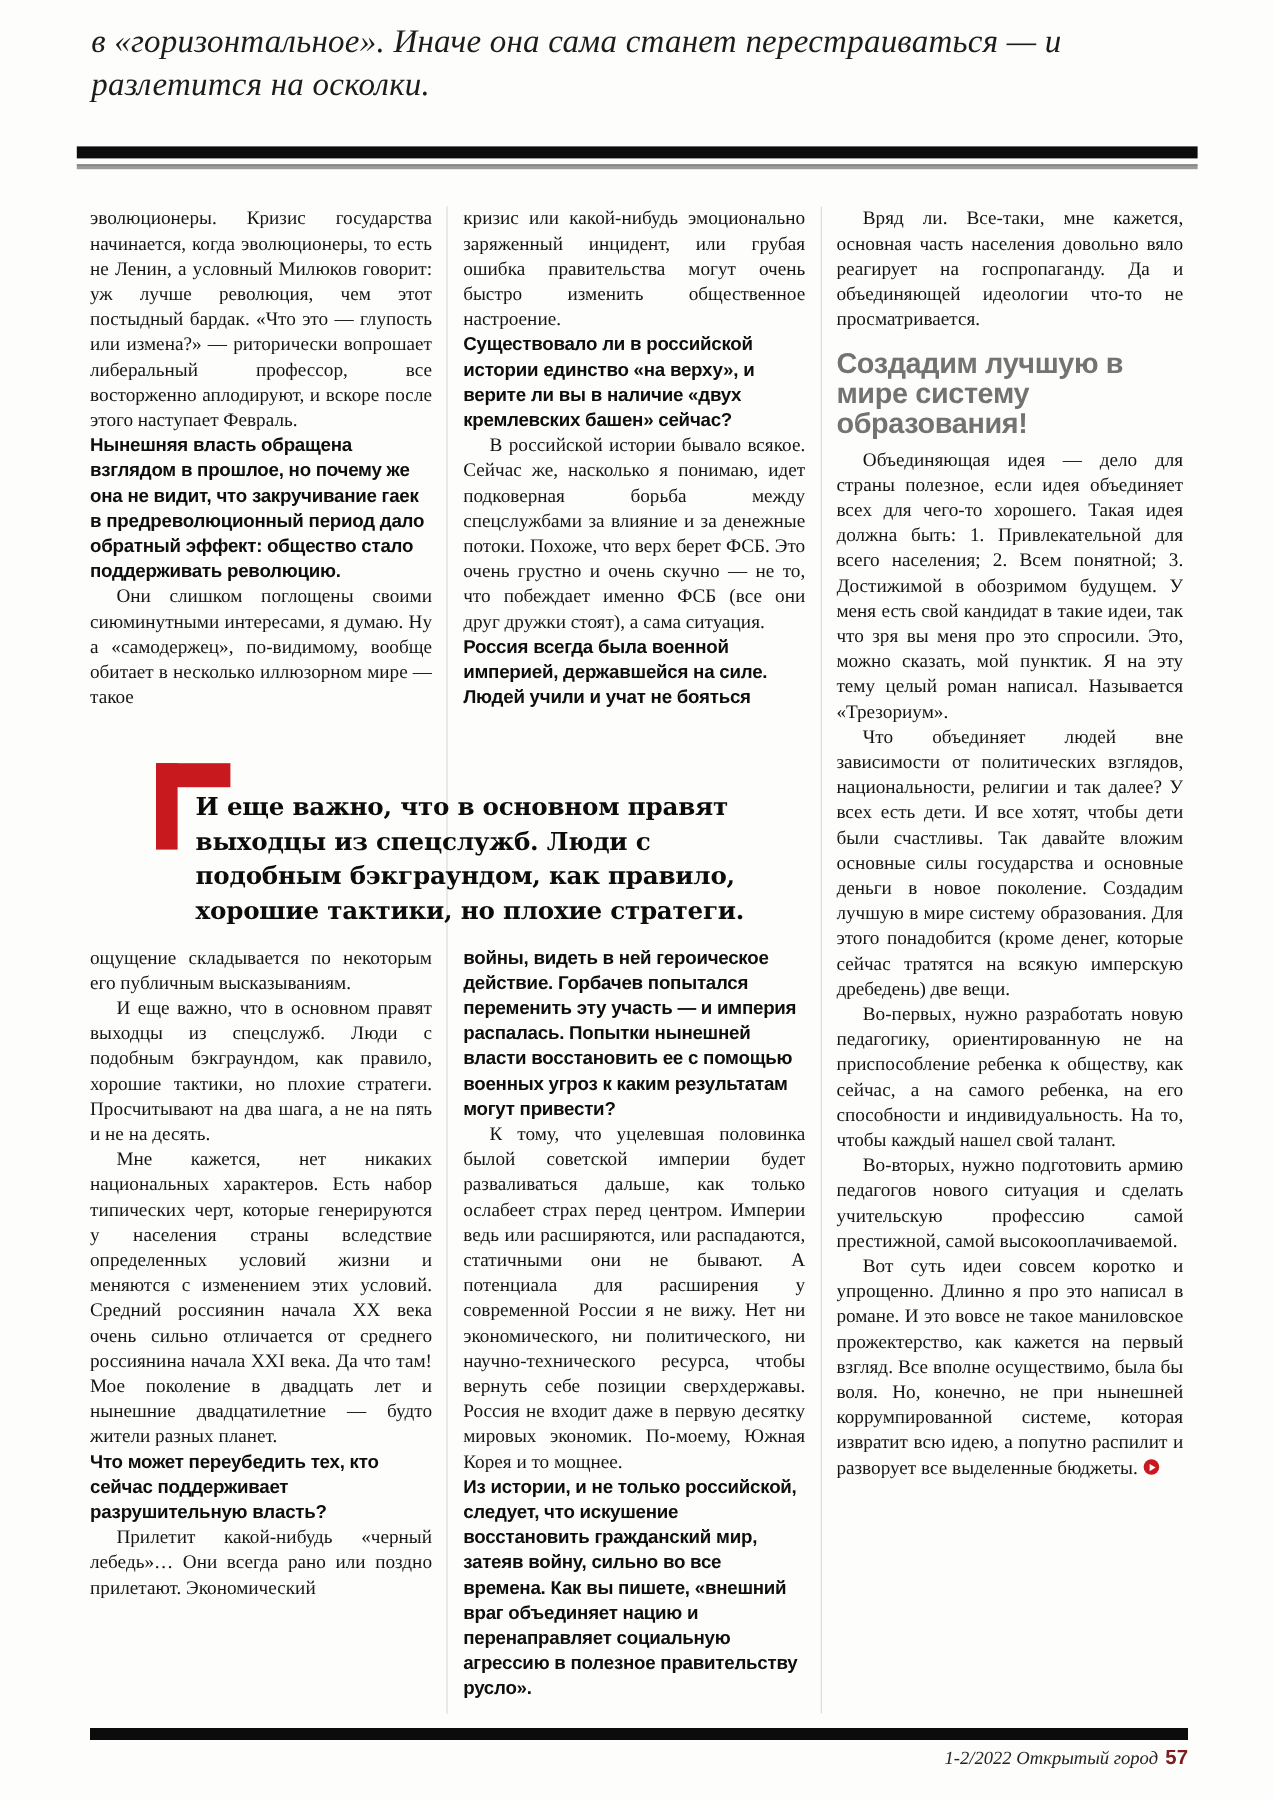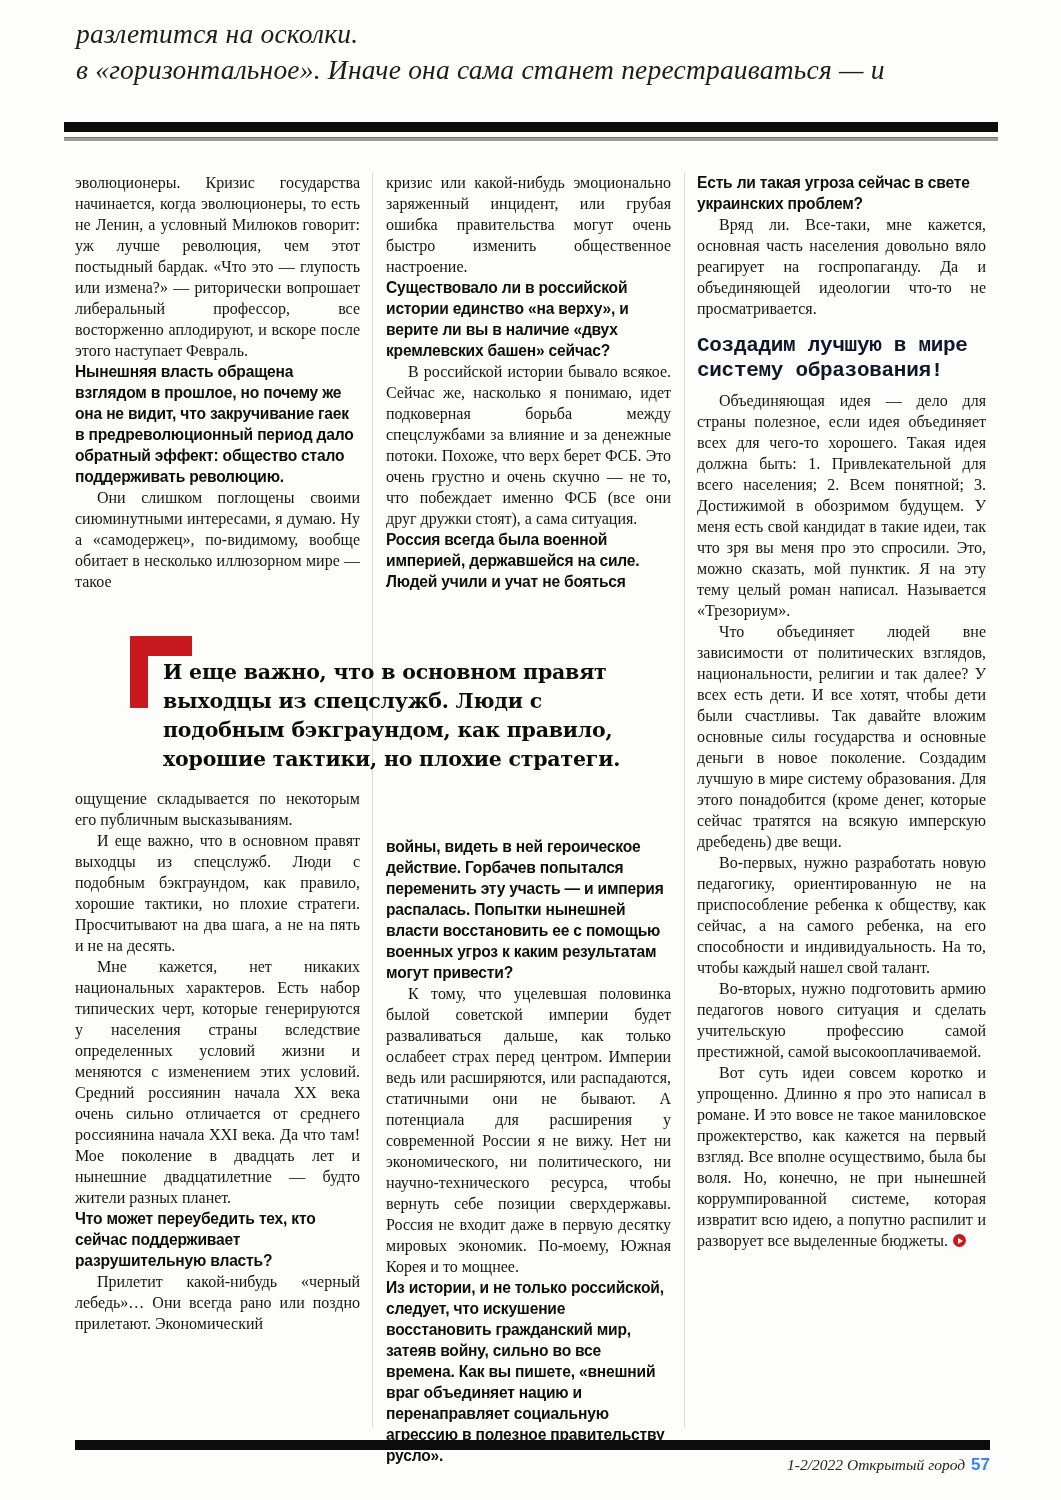--- a/index.html
+++ b/index.html
@@ -29,32 +29,32 @@
   
   .col{
     position:absolute;width:285px;
     font-size:16px;line-height:21px;
     text-align:justify;overflow:hidden;
   }
   .col1-top{left:75px;top:172px;height:452px;}
   .col2-top{left:386px;top:172px;height:452px;}
   .col3{left:697px;top:172px;width:289px;height:1240px;}
   .col1-bot{left:75px;top:788px;height:645px;}
-  .col2-bot{left:386px;top:788px;height:645px;margin-top:48px;}
+  .col2-bot{left:386px;top:788px;height:645px;}
   p{margin:0;padding:0;}
   p.indent{text-indent:22px;}
   p.q{
     font-family:"Liberation Sans", sans-serif;
     font-weight:bold;font-size:15.6px;line-height:21px;
     letter-spacing:-0.2px;text-align:left;color:#0e0e0e;
   }
   p.sec-head{
-    font-family:Liberation Mono, monospace;
-    font-weight:bold;font-size:21px;line-height:25px;
-    letter-spacing:-0.3px;text-align:left;color:#0f172a;
+    font-family:Liberation Sans, sans-serif;
+    font-weight:bold;font-size:24px;line-height:25px;
+    letter-spacing:-0.3px;text-align:left;color:#737373;
     margin:14px 0 7px 0;
   }
   
   .pullquote{position:absolute;left:75px;top:632px;width:585px;height:150px;}
   .pq-mark{
     position:absolute;left:55px;top:4px;
     width:44px;height:52px;
     border-left:18px solid var(--accent,#c8191f);
     border-top:20px solid var(--accent,#c8191f);
   }
@@ -78,31 +78,31 @@
   }
   
   .footer{
     position:absolute;right:71px;top:1455px;
     font-size:15.5px;text-align:right;color:#222;
   }
   .footer-issue{font-style:italic;font-family:"Liberation Serif", serif;}
   .footer-page{
     font-style:normal;font-weight:bold;
     font-family:"Liberation Sans", sans-serif;
-    font-size:17px;margin-left:6px;color:#3b82f6;
+    font-size:17px;margin-left:6px;color:#7f1d1d;
   }
 </style>
 </head>
 <body>
 
 <div class="page">
 
   <div class="headline">
+    <div>в «горизонтальное». Иначе она сама станет перестраиваться — и</div>
     <div>разлетится на осколки.</div>
-    <div>в «горизонтальное». Иначе она сама станет перестраиваться — и</div>
   </div>
 
   <div class="rule-top-black"></div>
   <div class="rule-top-gray"></div>
 
   <div class="vsep vsep1"></div>
   <div class="vsep vsep2"></div>
 
   <div class="col col2-top">
     <p class="body">кризис или какой-нибудь эмоционально заряженный инцидент, или грубая ошибка правительства могут очень быстро изменить общественное настроение.</p>
@@ -130,21 +130,20 @@
     <p class="indent">Прилетит какой-нибудь «черный лебедь»… Они всегда рано или поздно прилетают. Экономический</p>
   </div>
 
   <div class="col col2-bot">
     <p class="q">войны, видеть в ней героическое действие. Горбачев попытался переменить эту участь — и империя распалась. Попытки нынешней власти восстановить ее с помощью военных угроз к каким результатам могут привести?</p>
     <p class="indent">К тому, что уцелевшая половинка былой советской империи будет разваливаться дальше, как только ослабеет страх перед центром. Империи ведь или расширяются, или распадаются, статичными они не бывают. А потенциала для расширения у современной России я не вижу. Нет ни экономического, ни политического, ни научно-технического ресурса, чтобы вернуть себе позиции сверхдержавы. Россия не входит даже в первую десятку мировых экономик. По-моему, Южная Корея и то мощнее.</p>
     <p class="q">Из истории, и не только российской, следует, что искушение восстановить гражданский мир, затеяв войну, сильно во все времена. Как вы пишете, «внешний враг объединяет нацию и перенаправляет социальную агрессию в полезное правительству русло».</p>
   </div>
 
   <div class="col col3">
-    <p class="q">Есть ли такая угроза сейчас в свете украинских проблем?</p>
     <p class="indent">Вряд ли. Все-таки, мне кажется, основная часть населения довольно вяло реагирует на госпропаганду. Да и объединяющей идеологии что-то не просматривается.</p>
     <p class="sec-head">Создадим лучшую в мире систему образования!</p>
     <p class="indent">Объединяющая идея — дело для страны полезное, если идея объединяет всех для чего-то хорошего. Такая идея должна быть: 1. Привлекательной для всего населения; 2. Всем понятной; 3. Достижимой в обозримом будущем. У меня есть свой кандидат в такие идеи, так что зря вы меня про это спросили. Это, можно сказать, мой пунктик. Я на эту тему целый роман написал. Называется «Трезориум».</p>
     <p class="indent">Что объединяет людей вне зависимости от политических взглядов, национальности, религии и так далее? У всех есть дети. И все хотят, чтобы дети были счастливы. Так давайте вложим основные силы государства и основные деньги в новое поколение. Создадим лучшую в мире систему образования. Для этого понадобится (кроме денег, которые сейчас тратятся на всякую имперскую дребедень) две вещи.</p>
     <p class="indent">Во-первых, нужно разработать новую педагогику, ориентированную не на приспособление ребенка к обществу, как сейчас, а на самого ребенка, на его способности и индивидуальность. На то, чтобы каждый нашел свой талант.</p>
     <p class="indent">Во-вторых, нужно подготовить армию педагогов нового ситуация и сделать учительскую профессию самой престижной, самой высокооплачиваемой.</p>
     <p class="indent"><span>Вот суть идеи совсем коротко и упрощенно. Длинно я про это написал в романе. И это вовсе не такое маниловское прожектерство, как кажется на первый взгляд. Все вполне осуществимо, была бы воля. Но, конечно, не при нынешней коррумпированной системе, которая извратит всю идею, а попутно распилит и разворует все выделенные бюджеты.</span><span class="endmark"><span class="endmark-tri"></span></span></p>
   </div>
 
   <div class="rule-bottom"></div>

